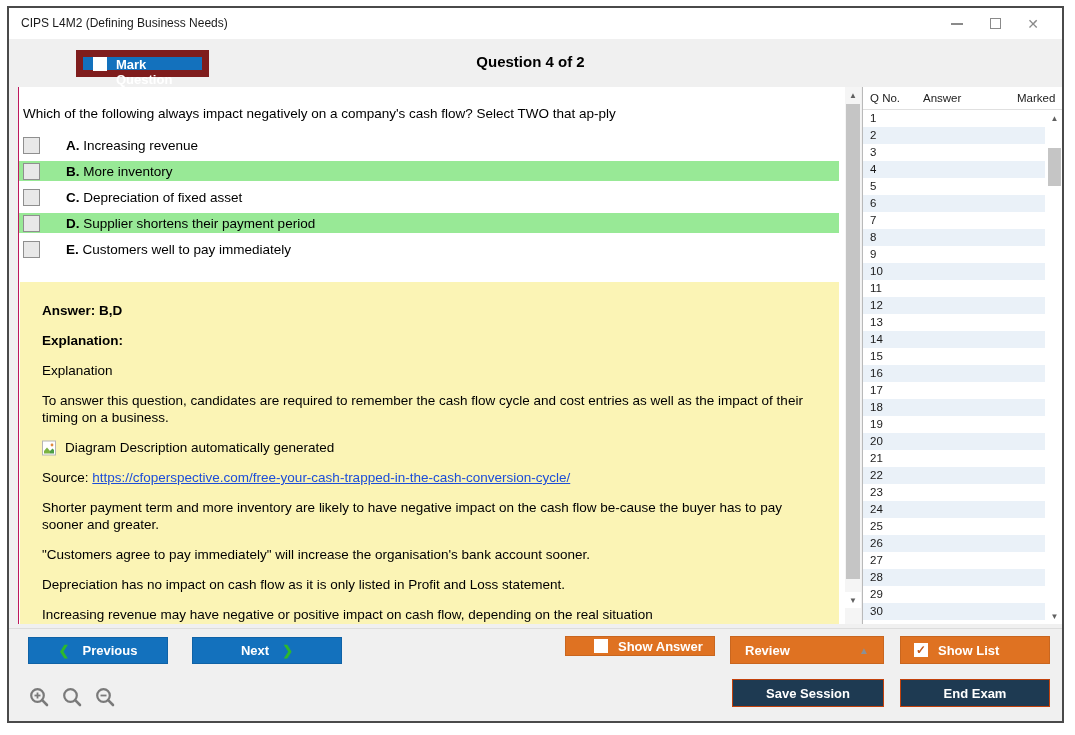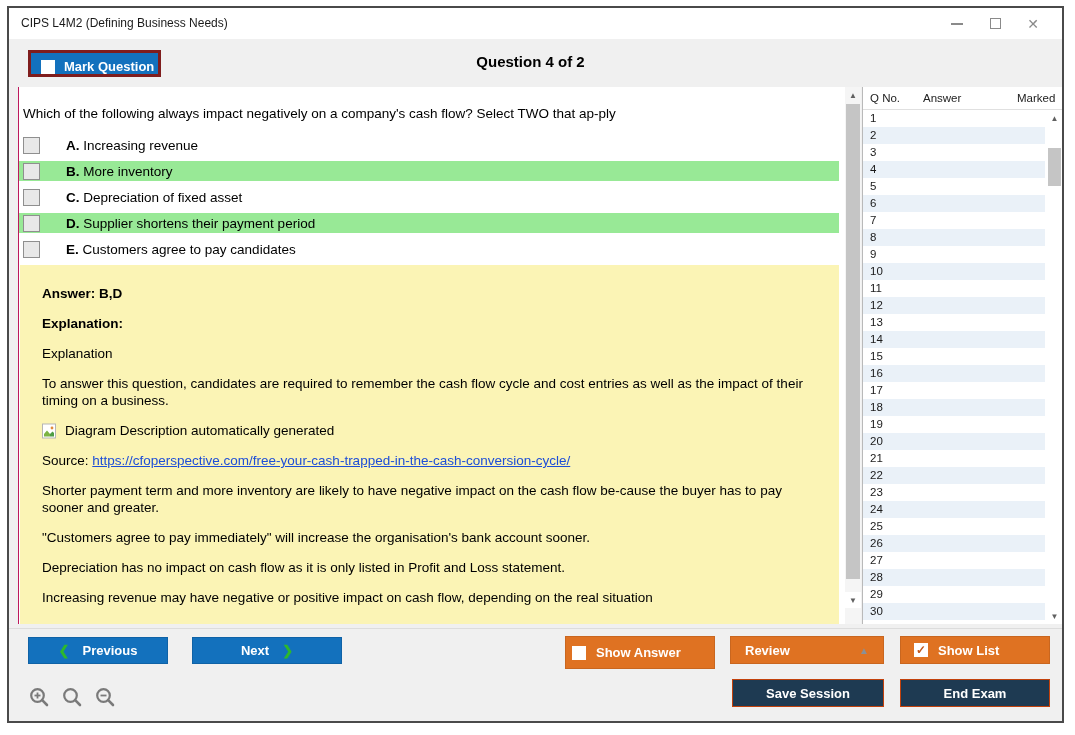--- a/index.html
+++ b/index.html
@@ -15,43 +15,43 @@
   .win-controls { position:absolute; right:10px; top:0; height:31px; display:flex; }
   .win-btn { width:38px; height:31px; display:flex; align-items:center; justify-content:center; }
   .glyph-min { width:12px; height:0; border-top:2px solid #8a8a8a; }
   .glyph-max { width:11px; height:11px; border:1.5px solid #8a8a8a; background:transparent; }
   .glyph-close { color:#8a8a8a; font-size:14px; line-height:1; }
 
   
   .toolbar { position:absolute; left:0; top:31px; width:100%; height:48px; background:#f0f0f0; }
   .q-counter { position:absolute; left:0; right:10px; top:14px; text-align:center;
                font-size:15px; font-weight:bold; color:#000; }
-  .btn-blue { background:#1371bd; border:3px solid #7f1d1d; color:#fff; font-weight:bold;
-              font-size:13px; display:flex; align-items:flex-end; cursor:pointer;
-              font-family:"Liberation Sans", sans-serif; }
+  .btn-blue { background:#1371bd; border:7px solid #7f1d1d; color:#fff; font-weight:bold;
+              font-size:13px; display:flex; align-items:flex-start; cursor:pointer;
+              font-family:"Liberation Sans", sans-serif;margin-left:48px; }
   .mark-btn { position:absolute; left:19px; top:11px; width:133px; height:27px; padding-left:10px; gap:9px; }
   .cb { width:14px; height:14px; background:#fff; border:1px solid #fff; display:inline-flex;
         align-items:center; justify-content:center; flex:0 0 auto; }
   .cb.checked { color:#c2571d; font-size:12px; font-weight:bold; line-height:1; }
 
   
   .main { position:absolute; left:0; top:79px; width:100%; height:541px; background:#f0f0f0; }
   .content { position:absolute; left:9px; top:0; width:827px; height:537px; background:#fff;
              border-left:1px solid #be185d; overflow:hidden; }
   .q-text { margin:19px 4px 0 4px; font-size:13.5px; color:#000; }
 
   .options { margin-top:14px; }
   .opt { display:flex; align-items:center; height:20px; margin:0 0 6px 0; padding-left:4px;
          width:820px; }
   .opt.hl { background:#98e996; }
   .opt-cb { width:17px; height:17px; background:#e8e8e8; border:1px solid #8f8f8f; flex:0 0 auto; }
   .opt-label { margin-left:26px; font-size:13.5px; color:#000; }
   .opt-label b { font-weight:bold; }
 
-  .explain { margin:6px 0 0 1px; width:819px; background:#fbf4b5; padding:20px 22px 16px 22px; }
+  .explain { margin:23px 0 0 1px; width:819px; background:#fbf4b5; padding:20px 22px 16px 22px; }
   .explain p { font-size:13.5px; line-height:17px; color:#000; margin:0 0 13px 0; }
   .explain p.b { font-weight:bold; }
   .cap-line { display:flex; align-items:center; gap:8px; }
   .link { color:#1d4ed8; text-decoration:underline; }
 
   
   .vscroll { position:absolute; top:0; width:16px; height:537px; background:#f5f5f5; }
   .vscroll.content-sb { left:836px; }
   .sb-arrow { position:absolute; left:0; width:100%; height:16px; display:flex; align-items:center;
               justify-content:center; font-size:8px; color:#606060; background:#f5f5f5; }
@@ -73,21 +73,21 @@
   
   .footer { position:absolute; left:0; top:620px; width:100%; height:93px; background:#f0f0f0;
             border-top:1px solid #dcdcdc; }
   .footer .btn { position:absolute; display:flex; align-items:center; font-size:13px; font-weight:bold;
                  color:#fff; cursor:pointer; font-family:"Liberation Sans", sans-serif; }
   .nav-btn { background:#1371bd; border:1px solid #0f62a6; justify-content:center; gap:13px; }
   .chev { color:#2db82d; font-size:13px; font-weight:bold; }
   .btn-prev { left:19px; top:8px; width:140px; height:27px; }
   .btn-next { left:183px; top:8px; width:150px; height:27px; }
   .orange-btn { background:#df7222; border:1px solid #c9661f; }
-  .btn-showanswer { left:556px; top:7px; width:150px; height:33px; padding-left:6px; gap:10px; }
+  .btn-showanswer { left:556px; top:7px; width:150px; height:20px; padding-left:28px; gap:10px; }
   .btn-review { left:721px; top:7px; width:154px; height:28px; padding:0 14px; justify-content:space-between; }
   .caret { color:#8a9096; font-size:10px; }
   .btn-showlist { left:891px; top:7px; width:150px; height:28px; padding-left:13px; gap:10px; }
   .navy-btn { background:#1e3a52; border:1px solid #c2410c; justify-content:center; font-weight:normal; }
   .btn-save { left:723px; top:50px; width:152px; height:28px; }
   .btn-end { left:891px; top:50px; width:150px; height:28px; }
   .zoom-group { position:absolute; left:19px; top:57px; display:flex; gap:9px; }
   .zoom-group svg { display:block; cursor:pointer; }
 </style>
 </head>
@@ -135,21 +135,21 @@
             <div class="opt">
               <span class="opt-cb"></span>
               <span class="opt-label"><b>C.</b> <span>Depreciation of fixed asset</span></span>
             </div>
             <div class="opt hl">
               <span class="opt-cb"></span>
               <span class="opt-label"><b>D.</b> <span>Supplier shortens their payment period</span></span>
             </div>
             <div class="opt">
               <span class="opt-cb"></span>
-              <span class="opt-label"><b>E.</b> <span>Customers agree to pay candidates</span></span>
+              <span class="opt-label"><b>E.</b> <span>Customers well to pay immediately</span></span>
             </div>
           </div>
 
         <div class="explain">
           <p class="b">Answer: B,D</p>
           <p class="b">Explanation:</p>
           <p>Explanation</p>
           <p>To answer this question, candidates are required to remember the cash flow cycle and cost entries as well as the impact of their timing on a business.</p>
           <p class="cap-line">
             <svg width="15" height="16" viewBox="0 0 15 16">

